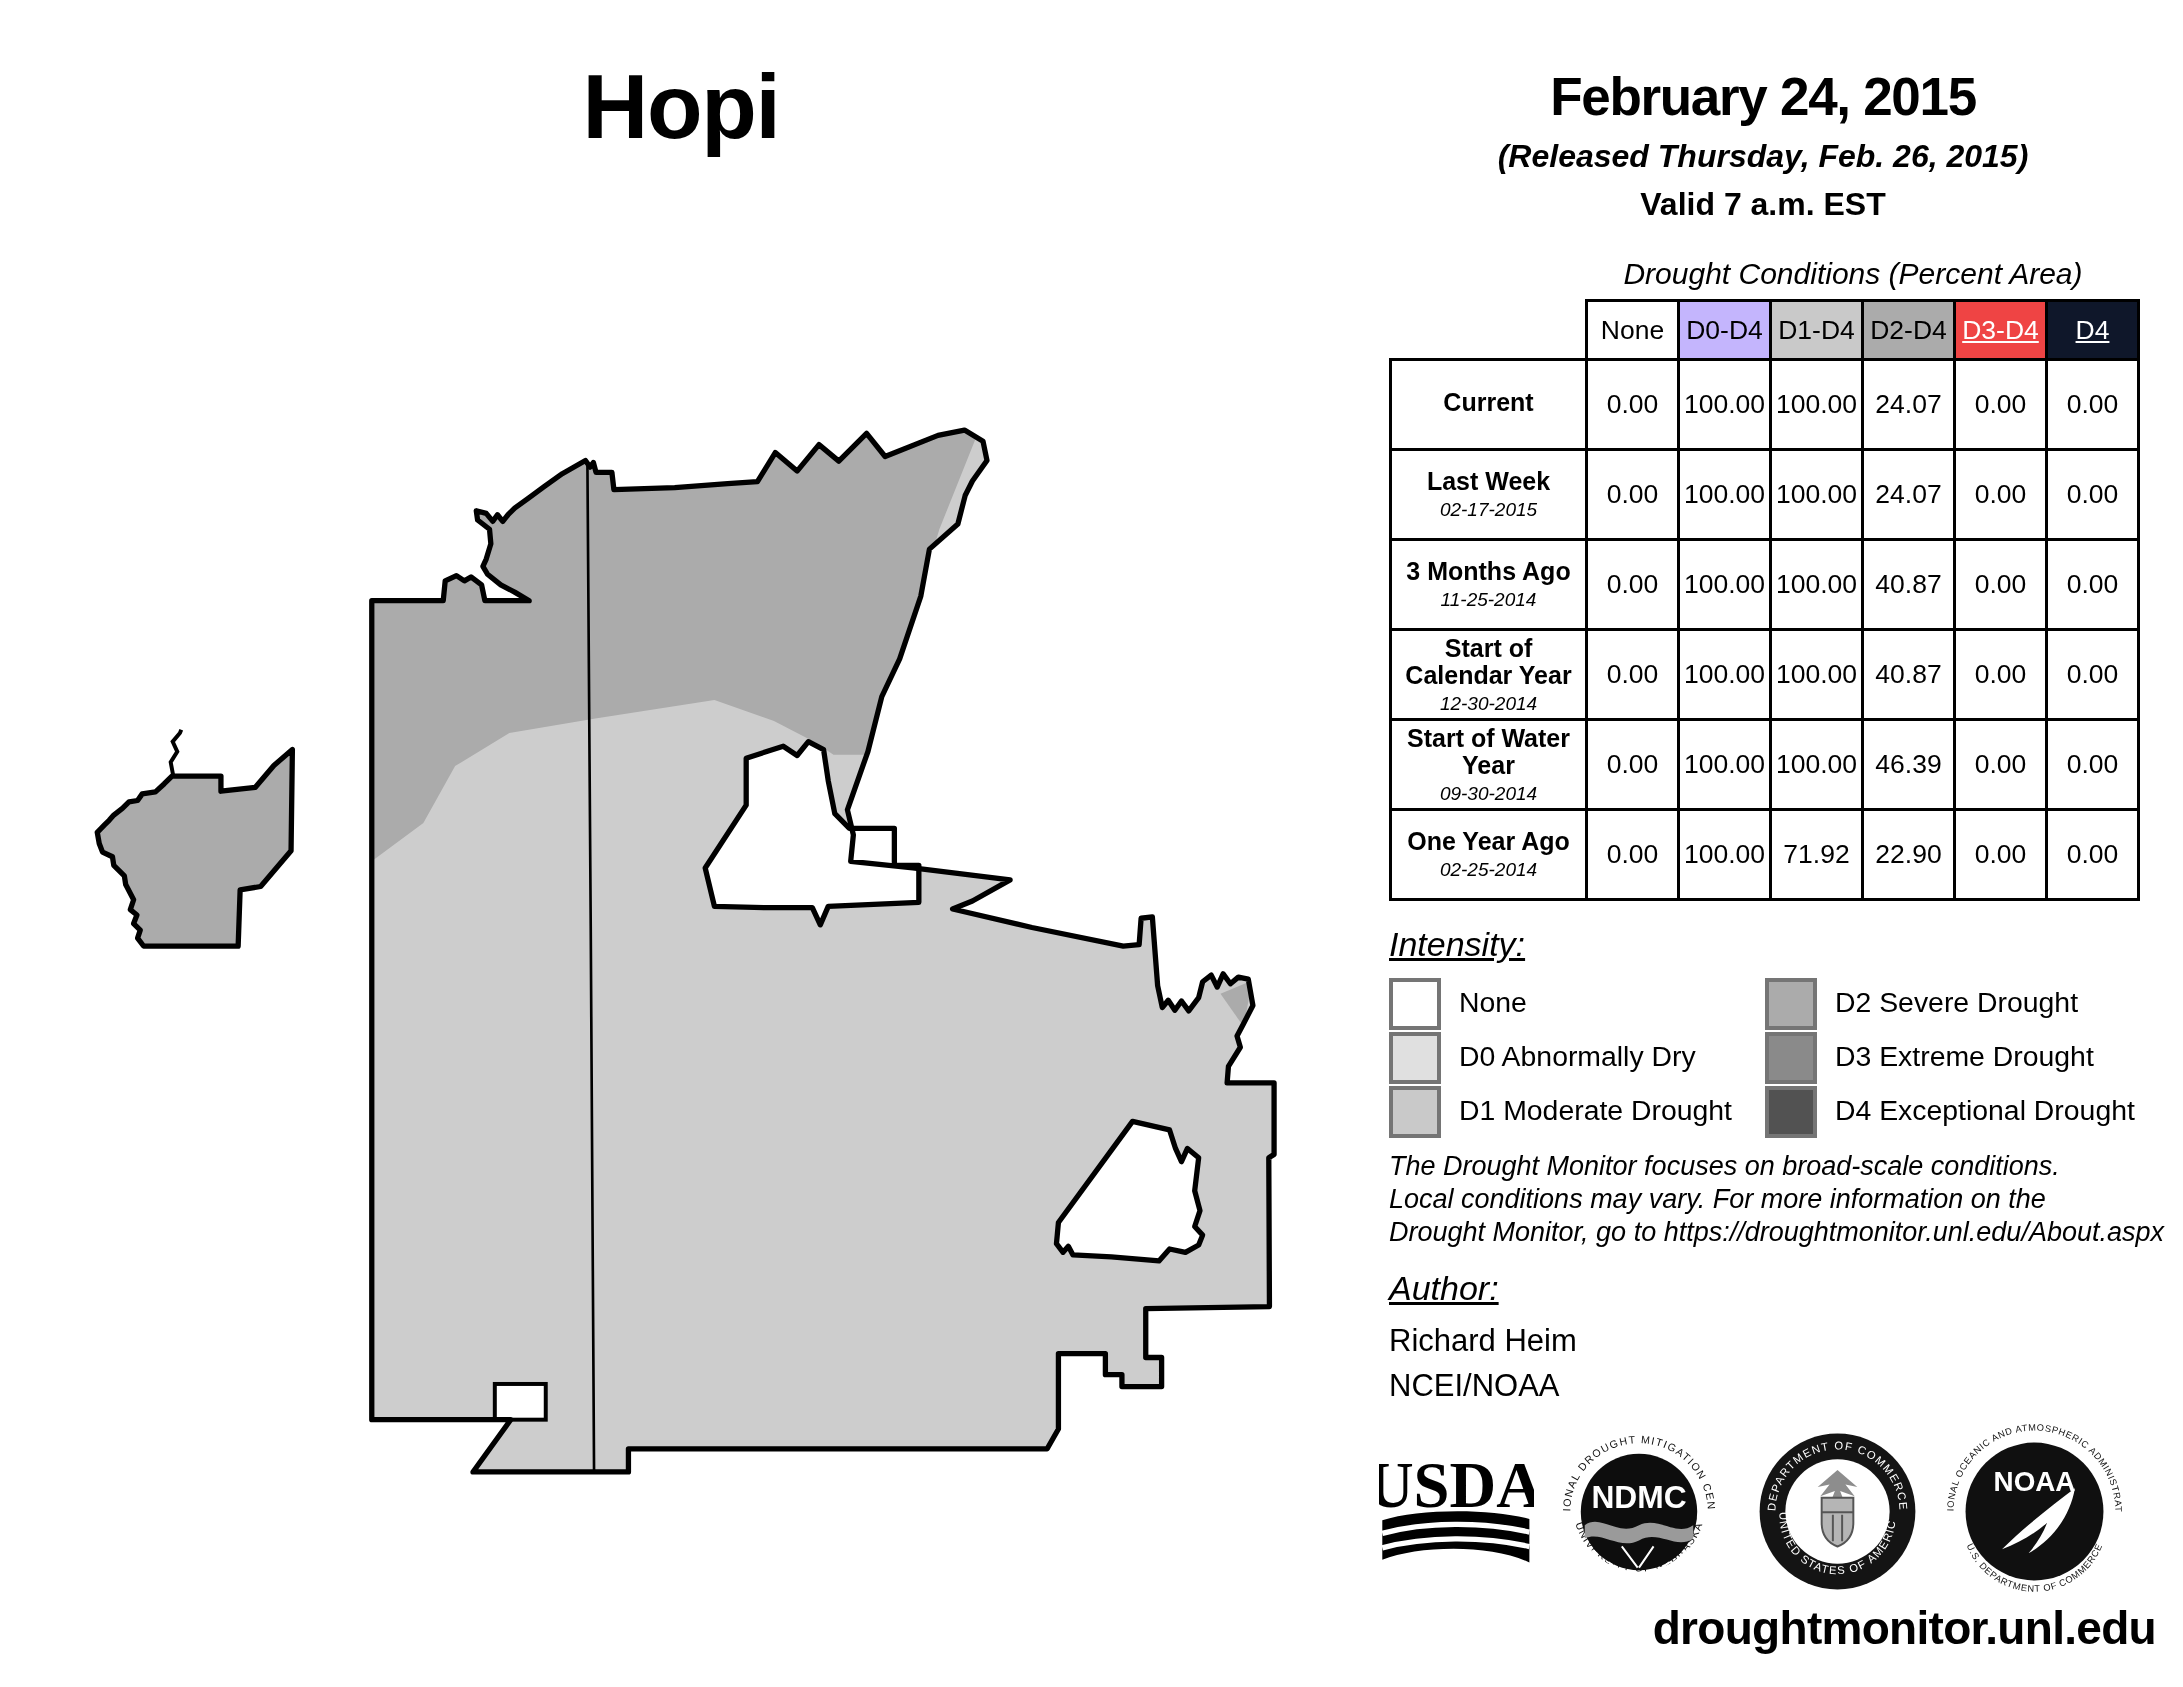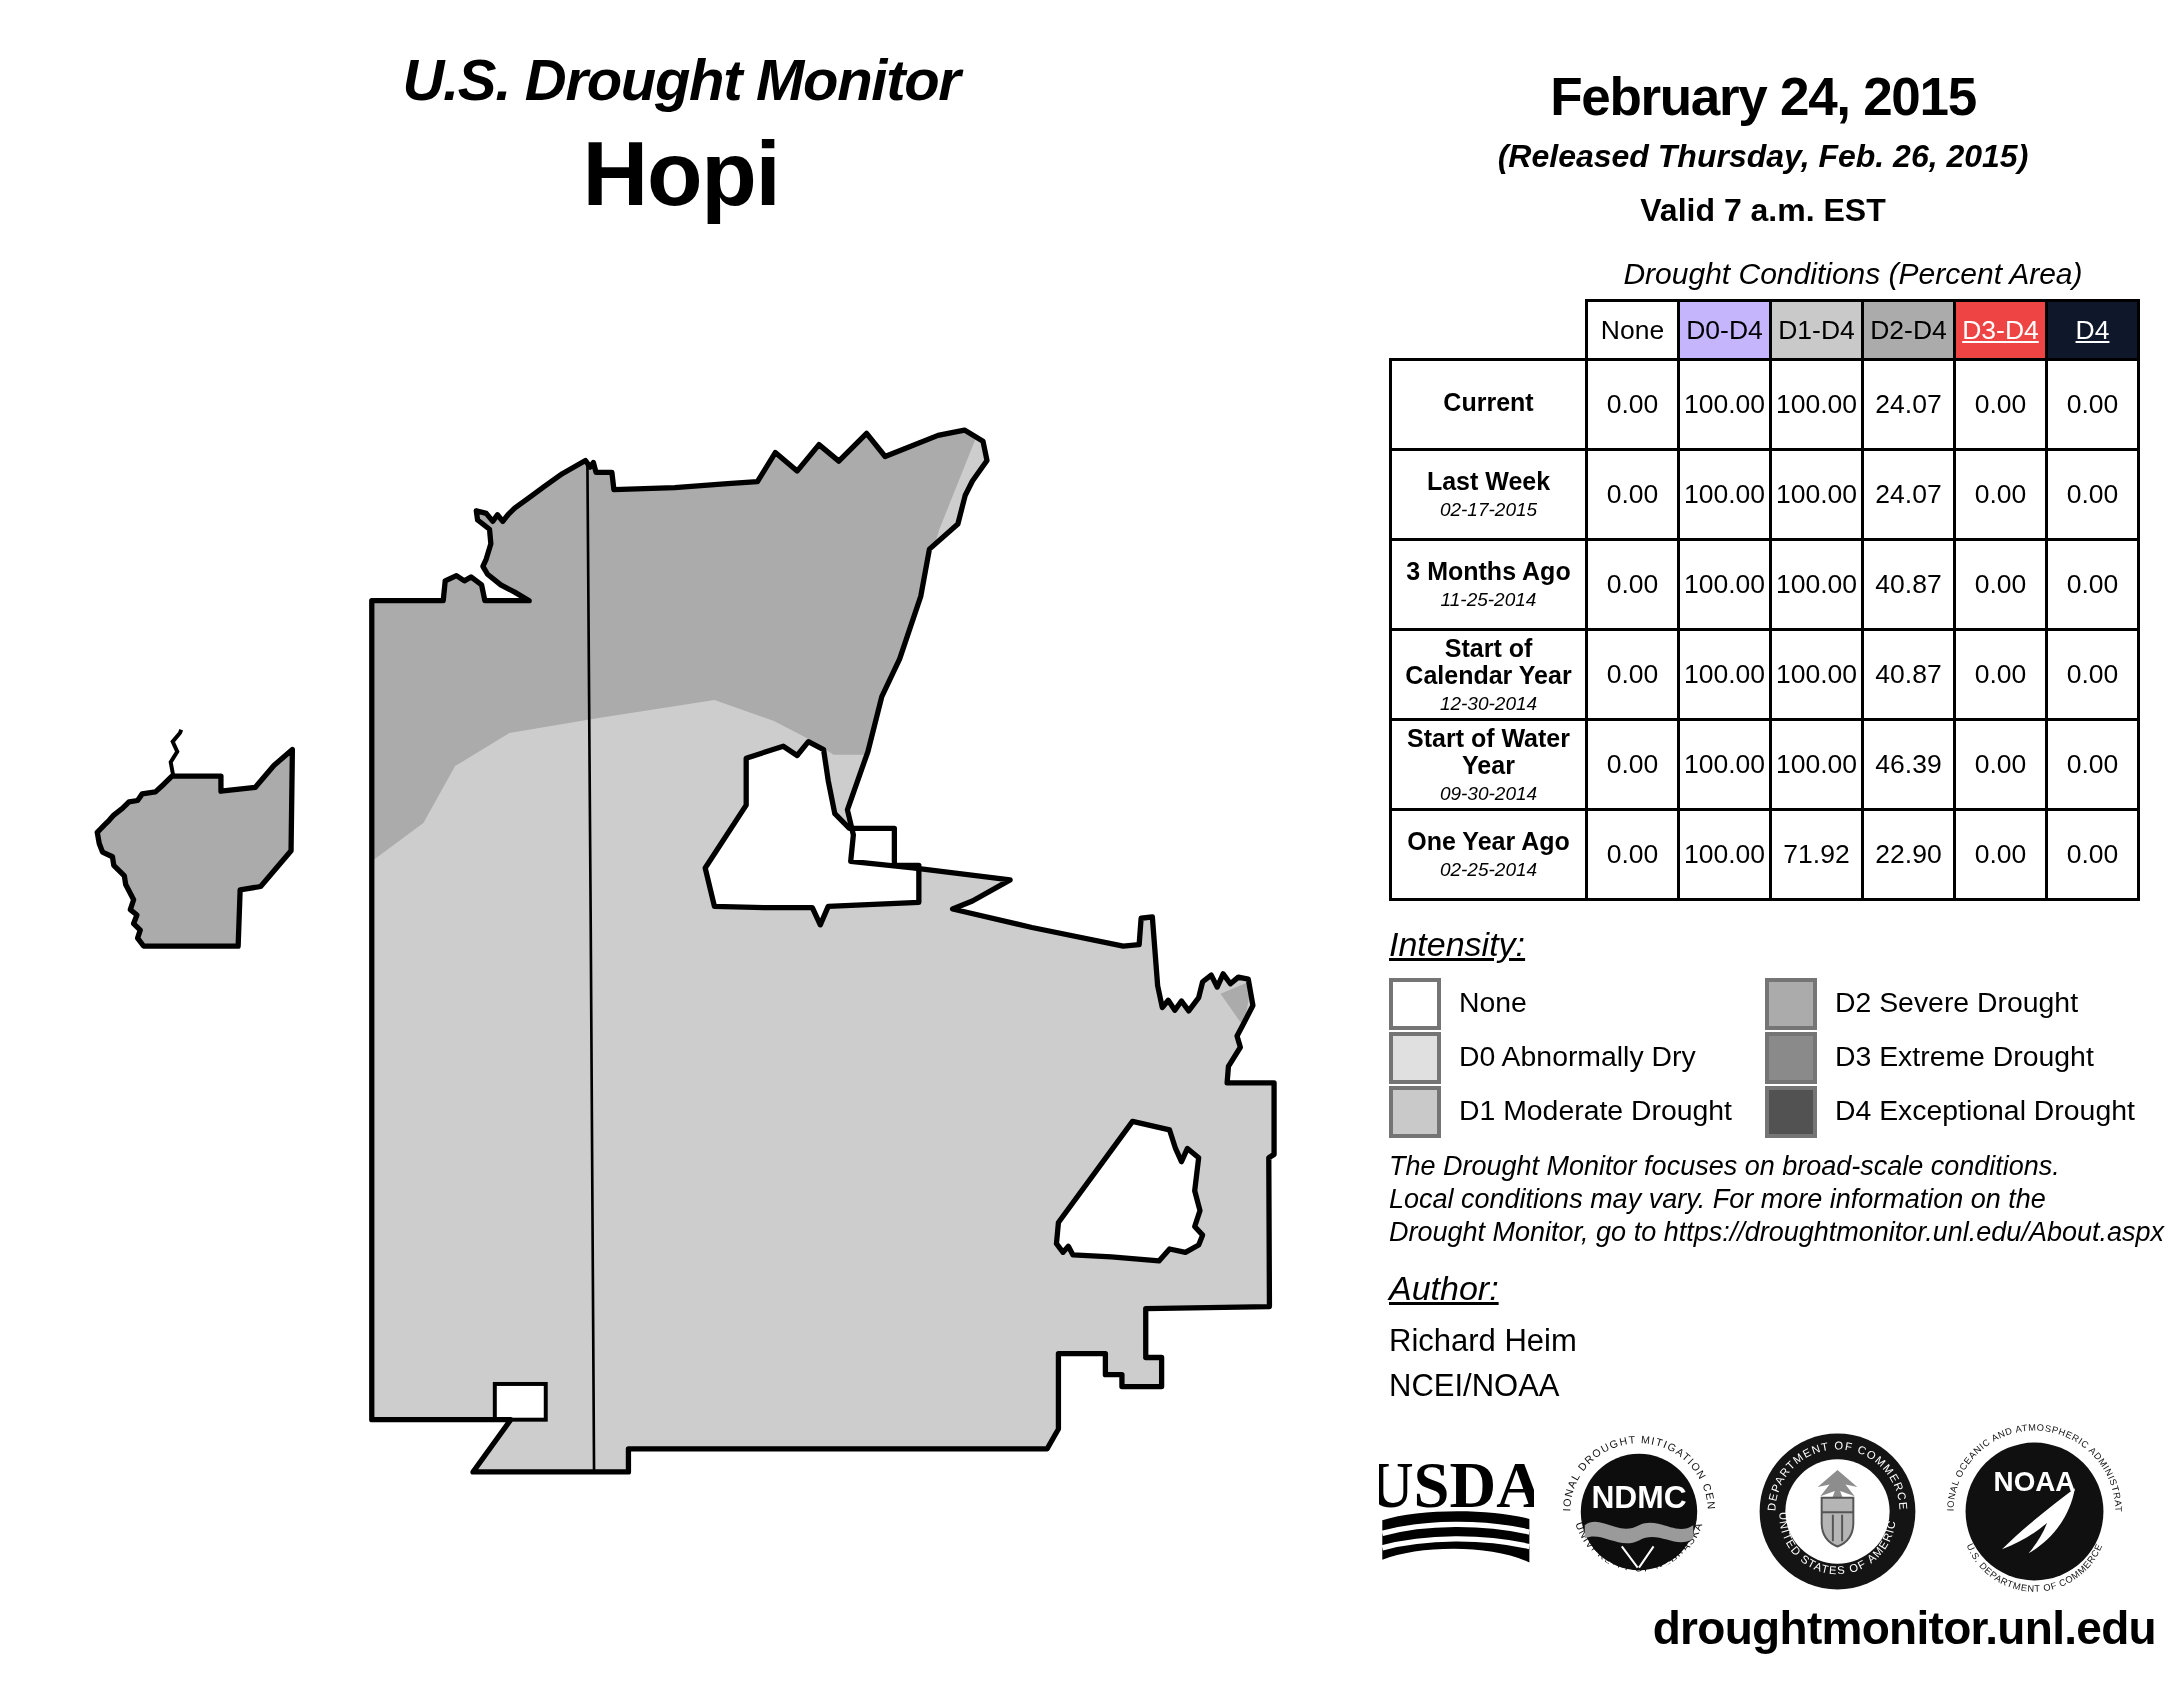--- a/index.html
+++ b/index.html
@@ -7,21 +7,21 @@
   .abs{position:absolute;}
 
   
   .title-wrap{left:185px;top:46px;width:992px;text-align:center;}
   .title1{font-size:58px;font-weight:bold;font-style:italic;letter-spacing:-1.3px;}
   .title2{font-size:91px;font-weight:bold;margin-top:9.3px;letter-spacing:-1.3px;}
 
   .date-wrap{left:1389px;top:66px;width:748px;text-align:center;}
   .date-main{font-size:53px;font-weight:bold;letter-spacing:-1.3px;}
   .date-released{font-size:32px;font-weight:bold;font-style:italic;margin-top:10.6px;}
-  .date-valid{font-size:32px;font-weight:bold;margin-top:17px;}
+  .date-valid{font-size:32px;font-weight:bold;margin-top:11px;}
 
   
   .tbl-title{left:1522px;top:257px;width:662px;text-align:center;font-size:30px;font-style:italic;}
   table.dm{position:absolute;left:1389px;top:299px;border-collapse:collapse;table-layout:fixed;}
   table.dm td,table.dm th{border:3.3px solid #000;text-align:center;vertical-align:middle;font-weight:normal;overflow:hidden;}
   table.dm .corner{border:none;background:#fff;}
   table.dm th{font-size:26.5px;height:56px;padding:0;}
   table.dm th.dark{color:#fff;}
   table.dm td.val{font-size:26.5px;}
   table.dm tr.r{height:90px;}
@@ -85,21 +85,20 @@
   <path fill="none" stroke="#000" stroke-width="4" d="M888,702 L893,1400 898,2223"></path>
 
   <path stroke="#000" stroke-width="8" stroke-linejoin="round" d="M260,1173 L334,1173 334,1196 386,1190 414,1157 442,1133 440,1286 394,1340 363,1345 360,1430
            217,1430 208,1418 212,1406 202,1396 207,1383 197,1375 202,1360 190,1337 188,1324 172,1308
            170,1295 155,1288 150,1275 147,1258 158,1247 165,1240 172,1232 185,1222 195,1212 208,1210
            215,1200 235,1197 248,1185 Z" fill="#ababab"></path>
   <path fill="none" stroke="#000" stroke-width="6" d="M262,1173 L258,1152 268,1136 261,1121 272,1108 274,1103"></path>
 </svg>
 
 <div class="abs title-wrap">
-  <div class="title1">U.S. Drought Monitor</div>
   <div class="title2">Hopi</div>
 </div>
 
 <div class="abs date-wrap">
   <div class="date-main">February 24, 2015</div>
   <div class="date-released">(Released Thursday, Feb. 26, 2015)</div>
   <div class="date-valid">Valid 7 a.m. EST</div>
 </div>
 
 <div class="abs tbl-title">Drought Conditions (Percent Area)</div>

